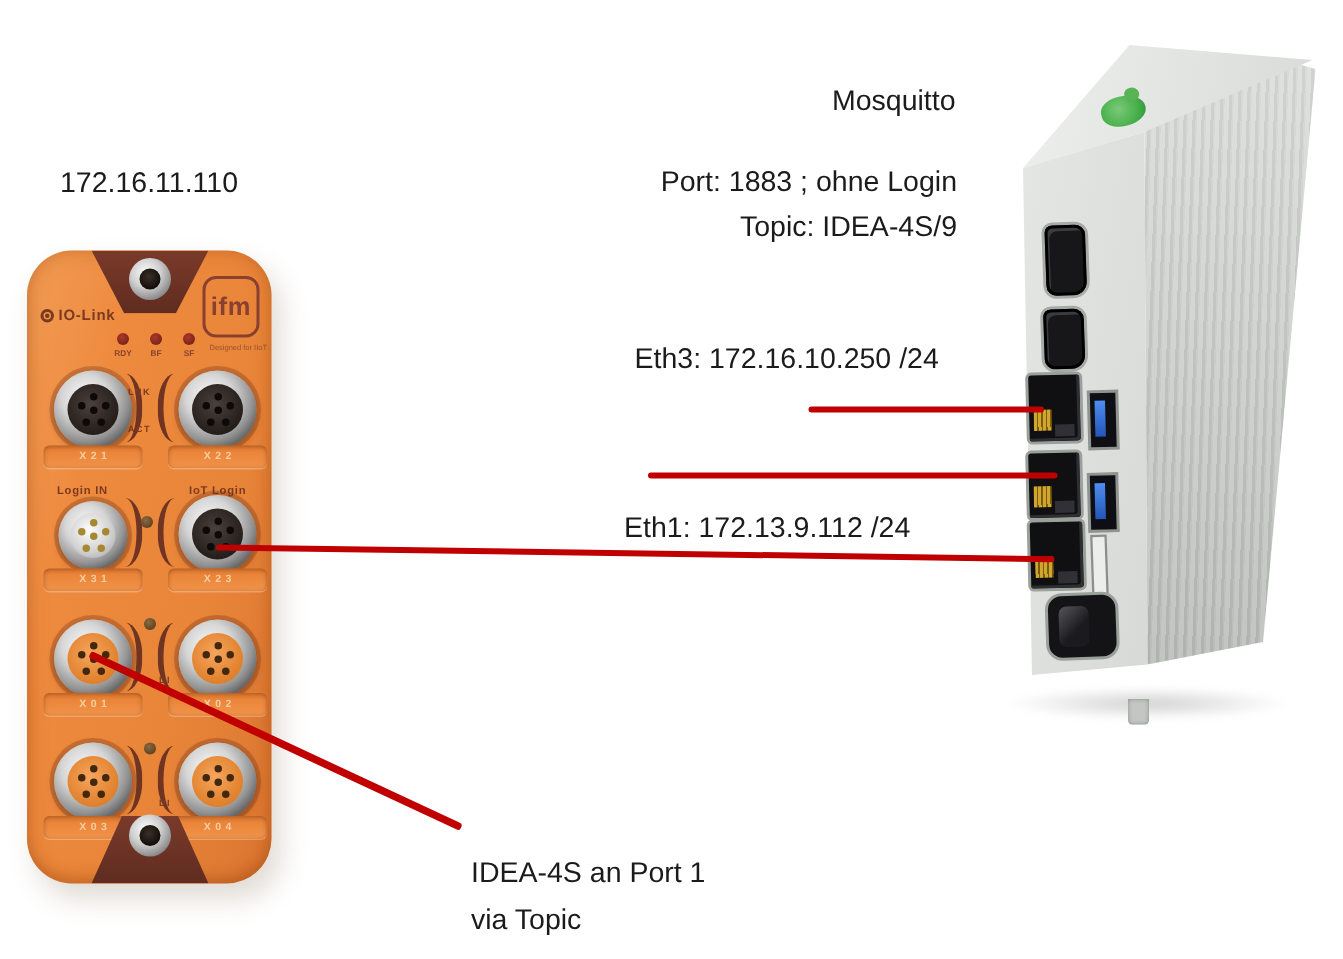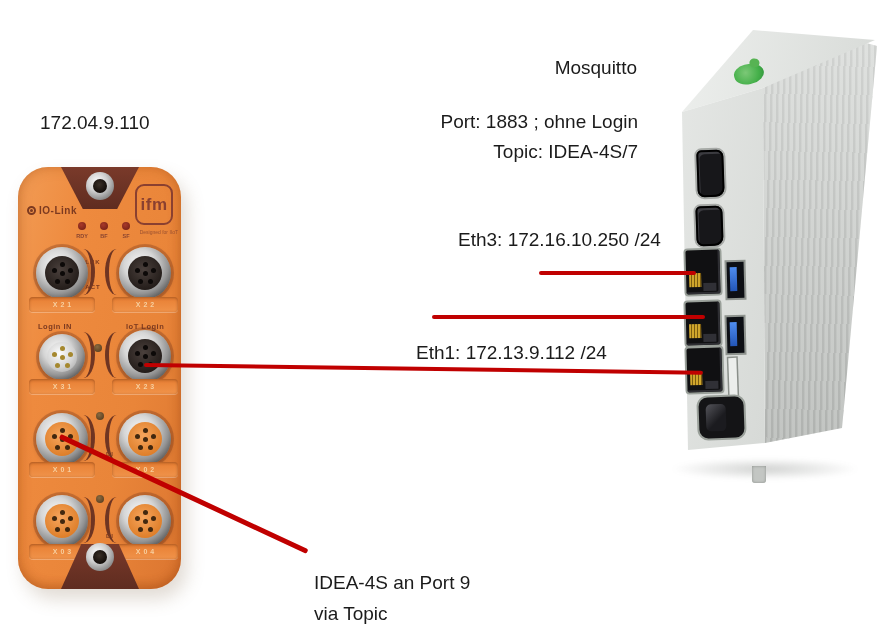--- a/index.html
+++ b/index.html
@@ -15,21 +15,21 @@
     position:relative;width:895px;height:639px;background:#ffffff;
     font-family:"Liberation Sans",sans-serif;overflow:hidden;
   }
   
   .ann{position:absolute;font-size:19px;line-height:1.3;color:#1b1b1b;white-space:nowrap;z-index:8;}
   .ann.right{text-align:left;}
   #ip-label{left:40px;top:111px;}
   #broker-title{right:258px;top:56px;}
   #broker-port{right:257px;top:110px;}
   #broker-topic{right:257px;top:140px;}
-  #eth3-label{left:423px;top:228px;margin-left:35px;}
+  #eth3-label{left:423px;top:228px;}
   #eth2-label{left:428px;top:284px;}
   #eth1-label{left:416px;top:341px;}
   #iolink-note{left:314px;top:567px;line-height:31px;white-space:normal;width:220px;}
   
   .line{position:absolute;height:4px;background:var(--line-red);z-index:7;border-radius:2px;}
   #l-eth3{left:539px;top:271px;width:157px;}
   #l-eth2{left:432px;top:315px;width:273px;}
   #l-eth1{left:144px;top:363px;width:559px;transform:rotate(0.8deg);transform-origin:0 0;}
   #l-diag{left:61px;top:434px;width:273px;height:5px;transform:rotate(25deg);transform-origin:0 0;}
   
@@ -236,24 +236,24 @@
     <div id="sd"></div>
     <div id="pwr"></div>
     <div id="foot"></div>
   </div>
 
   <div class="line" id="l-eth3"></div>
   <div class="line" id="l-eth2"></div>
   <div class="line" id="l-eth1"></div>
   <div class="line" id="l-diag"></div>
 
-  <div class="ann" id="ip-label">172.04.9.110</div>
+  <div class="ann" id="ip-label">172.16.11.110</div>
   <div class="ann right" id="broker-title">Mosquitto</div>
   <div class="ann right" id="broker-port">Port: 1883 ; ohne Login</div>
-  <div class="ann right" id="broker-topic">Topic: IDEA-4S/7</div>
+  <div class="ann right" id="broker-topic">Topic: IDEA-4S/9</div>
   <div class="ann" id="eth3-label">Eth3: 172.16.10.250 /24</div>
   <div class="ann" id="eth1-label">Eth1: 172.13.9.112 /24</div>
   <div class="ann" id="iolink-note">
-    <div>IDEA-4S an Port 9</div>
+    <div>IDEA-4S an Port 1</div>
     <div>via Topic</div>
   </div>
 
 </div>
 
 </body></html>

